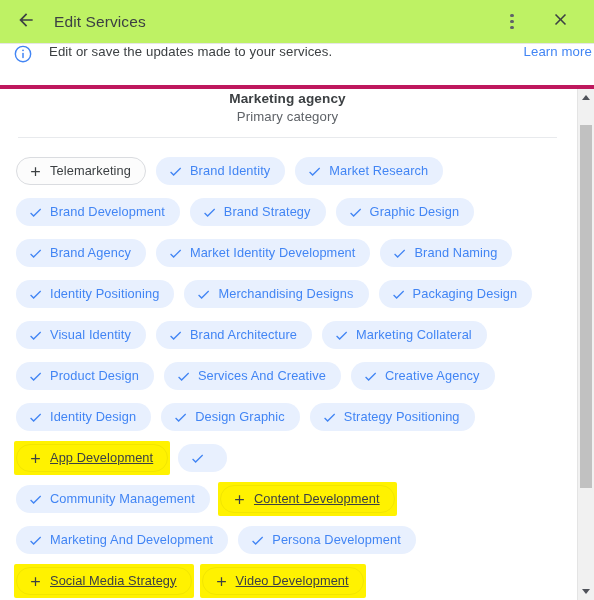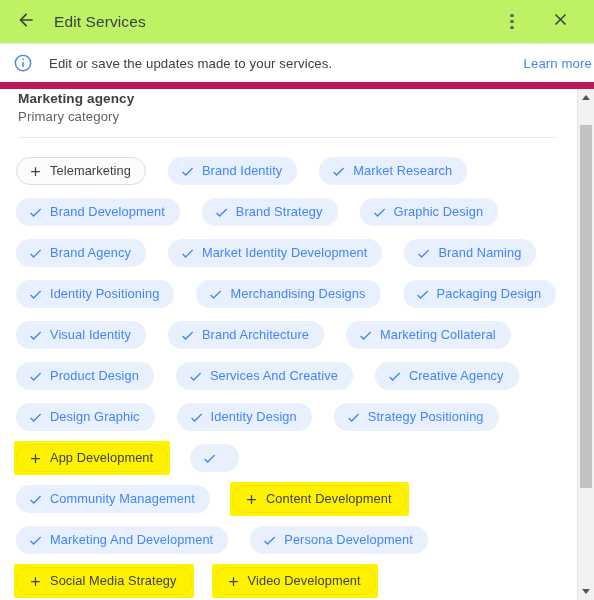--- a/index.html
+++ b/index.html
@@ -77,23 +77,22 @@
     height: 3.2px;
     border-radius: 50%;
     background: #5f6368;
   }
 
   
   .banner {
     position: relative;
     height: 45px;
     display: flex;
-    align-items: center;
     background: #ffffff;
-    border-bottom: 7px solid #be185d;
+    border-bottom: 4px solid #be185d;
     box-sizing: border-box;
   }
   .banner-icon {
     width: 20px;
     height: 20px;
     margin-left: 13px;
     flex: 0 0 auto;
     display: flex;
     align-items: center;
     justify-content: center;
@@ -114,20 +113,21 @@
     cursor: pointer;
     letter-spacing: .1px;
   }
 
   
   .body-wrap {
     position: relative;
     height: 511px;
     background: #ffffff;
     overflow: hidden;
+    text-align: center;
   }
   .scroll-content {
     position: absolute;
     left: 0;
     top: 0;
     right: 17px;
     bottom: 0;
     overflow: hidden;
     background: #ffffff;
   }
@@ -158,21 +158,20 @@
   .chip-rows {
     padding: 19px 0 0 0;
   }
   .chip-row {
     display: flex;
     align-items: center;
     height: 28px;
     margin-bottom: 13px;
     padding-left: 16px;
     box-sizing: border-box;
-    gap: 12px;
   }
 
   .chip-slot {
     position: relative;
     display: inline-flex;
     margin-right: 10px;
   }
   .chip-slot.hl::before {
     content: "";
     position: absolute;
@@ -210,20 +209,21 @@
   .chip.unsel {
     background: #fcfcfc;
     color: #3c4043;
     border: 1px solid #dadce0;
   }
   
   .chip-slot.hl .chip {
     background: #fff200;
     color: #3c4043;
     border: 1px solid #f2e600;
+    text-decoration: underline;
   }
 
   .chip-ico {
     flex: 0 0 auto;
     width: 15px;
     height: 15px;
     margin-right: 7px;
     display: flex;
     align-items: center;
     justify-content: center;
@@ -530,31 +530,31 @@
             </div>
           </div>
           <div class="chip-row">
             <div class="chip-slot">
               <div class="chip sel">
                 <span class="chip-ico">
                   <svg width="15" height="15" viewBox="0 0 24 24" aria-hidden="true">
                     <path d="M9 16.17L4.83 12 3.41 13.41 9 19 21 7 19.59 5.59z" fill="#4285f4"></path>
                   </svg>
                 </span>
+                <span class="chip-label">Identity Design</span>
+              </div>
+            </div>
+            <div class="chip-slot">
+              <div class="chip sel">
+                <span class="chip-ico">
+                  <svg width="15" height="15" viewBox="0 0 24 24" aria-hidden="true">
+                    <path d="M9 16.17L4.83 12 3.41 13.41 9 19 21 7 19.59 5.59z" fill="#4285f4"></path>
+                  </svg>
+                </span>
                 <span class="chip-label">Design Graphic</span>
-              </div>
-            </div>
-            <div class="chip-slot">
-              <div class="chip sel">
-                <span class="chip-ico">
-                  <svg width="15" height="15" viewBox="0 0 24 24" aria-hidden="true">
-                    <path d="M9 16.17L4.83 12 3.41 13.41 9 19 21 7 19.59 5.59z" fill="#4285f4"></path>
-                  </svg>
-                </span>
-                <span class="chip-label">Identity Design</span>
               </div>
             </div>
             <div class="chip-slot">
               <div class="chip sel">
                 <span class="chip-ico">
                   <svg width="15" height="15" viewBox="0 0 24 24" aria-hidden="true">
                     <path d="M9 16.17L4.83 12 3.41 13.41 9 19 21 7 19.59 5.59z" fill="#4285f4"></path>
                   </svg>
                 </span>
                 <span class="chip-label">Strategy Positioning</span>

